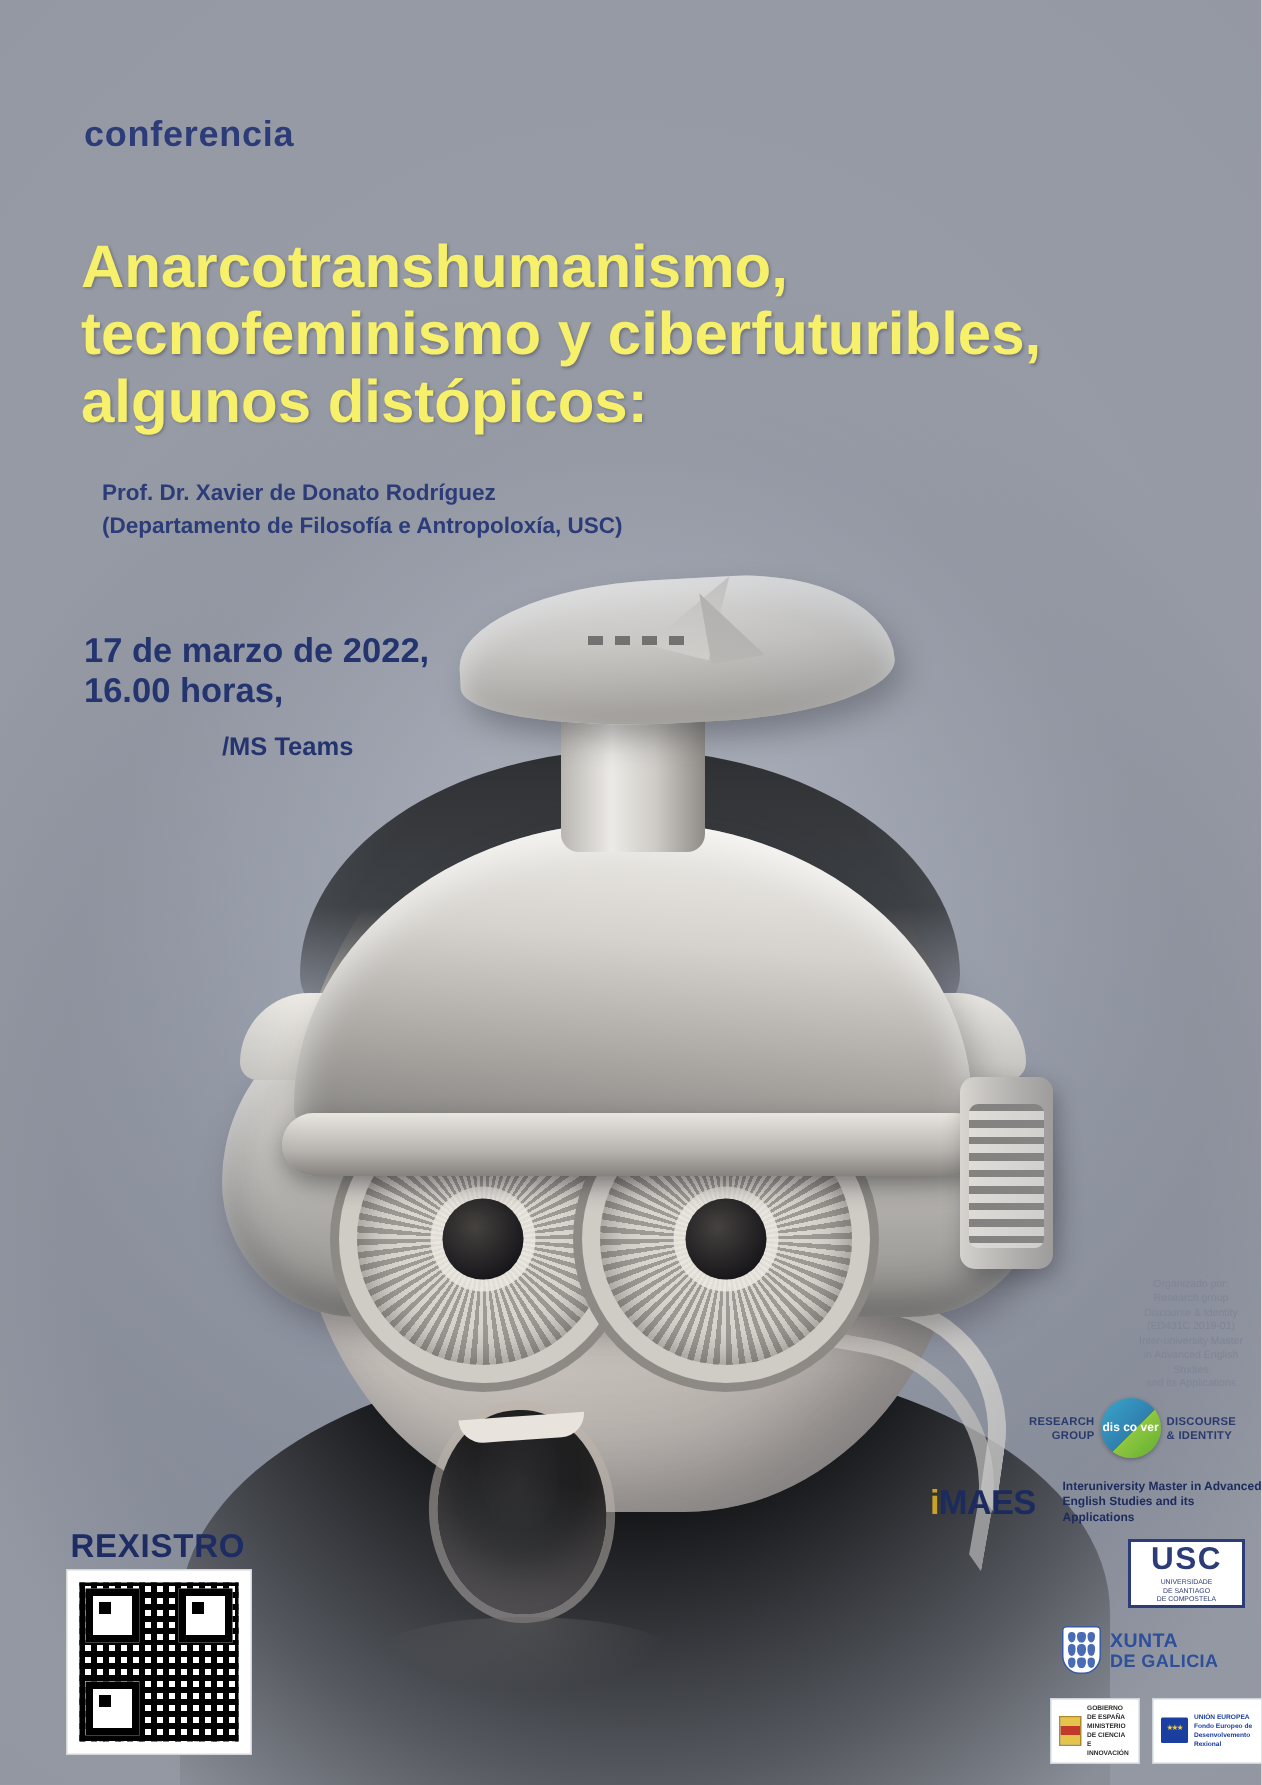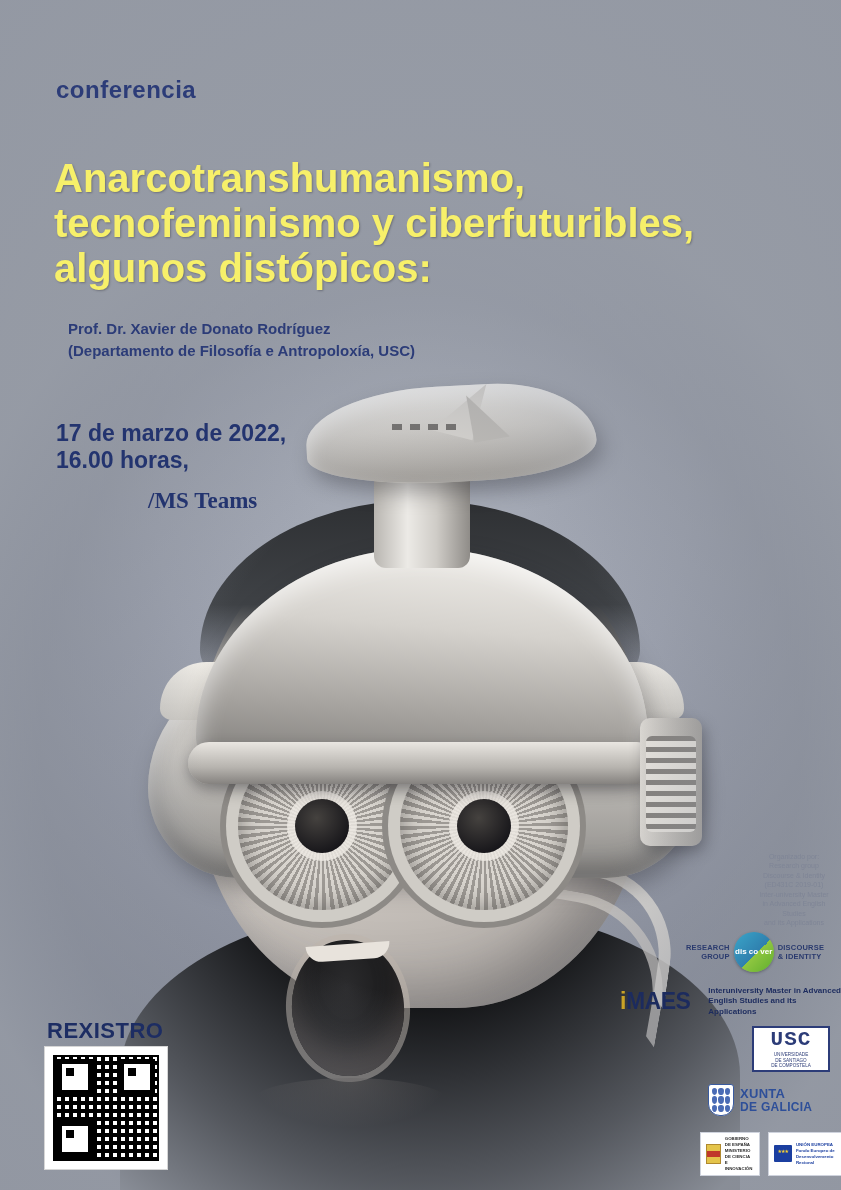--- a/index.html
+++ b/index.html
@@ -285,24 +285,23 @@
     position: absolute;
     left: 56px; top: 420px;
     color: #23346f;
     font-weight: bold;
   }
   .when .line1 { font-size: 23px; }
   .when .line2 { font-size: 23px; }
   .when .line3 { font-size: 23px; margin-top: 14px; }
   .when .venue { font-size: 14px; font-weight: bold; }
   .when .teams {
-    font-size: 23px;
+    font-size: 17px;
     margin-top: 14px;
     padding-left: 92px;
-    font-family: Liberation Serif, serif;
   }
 
   .rexistro {
     position: absolute;
     left: 47px; top: 1018px;
     font-size: 22px;
     font-weight: bold;
     color: #1d2d63;
     letter-spacing: 0.5px;
   }
@@ -414,21 +413,21 @@
     width: 78px; height: 46px;
     background: #ffffff;
     border: 2px solid #2c3c78;
     display: flex;
     flex-direction: column;
     align-items: center;
     justify-content: center;
     box-sizing: border-box;
   }
   .logo-usc .big {
-    font-family: Liberation Mono, monospace;
+    font-family: Liberation Sans, sans-serif;
     font-size: 21px;
     font-weight: bold;
     color: #2c3c78;
     letter-spacing: 1px;
     line-height: 1;
   }
   .logo-usc .small {
     font-size: 4.6px;
     color: #2c3c78;
     text-align: center;

